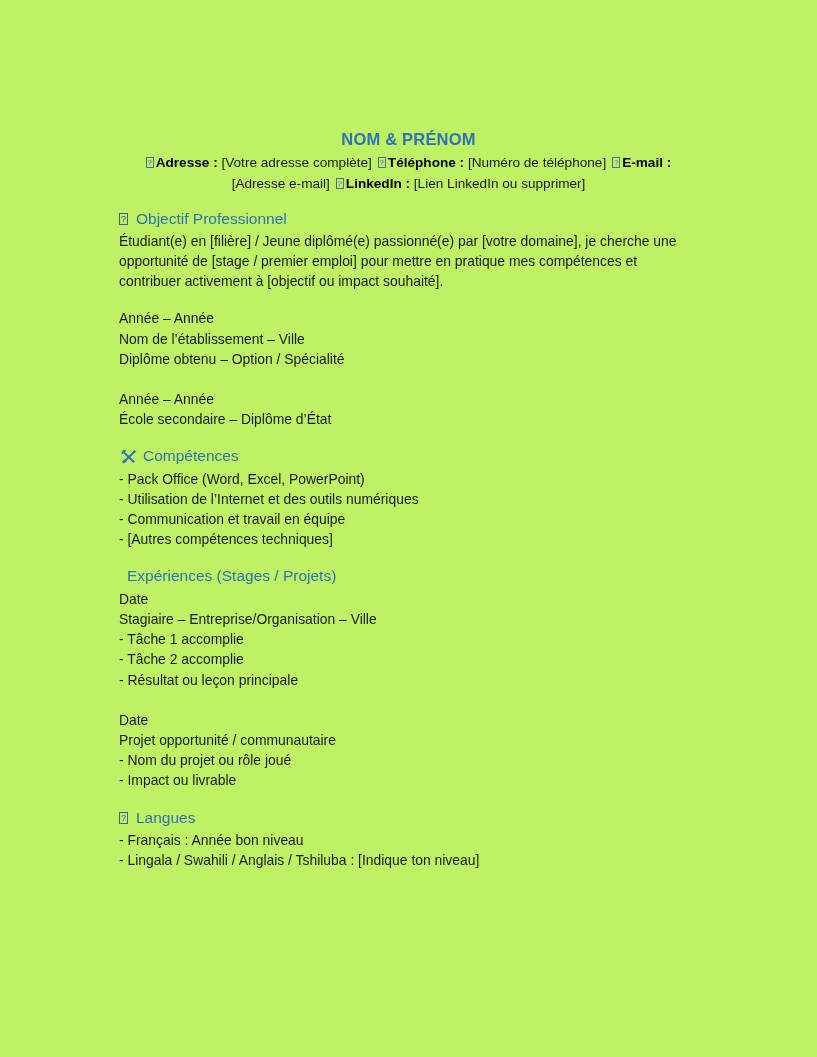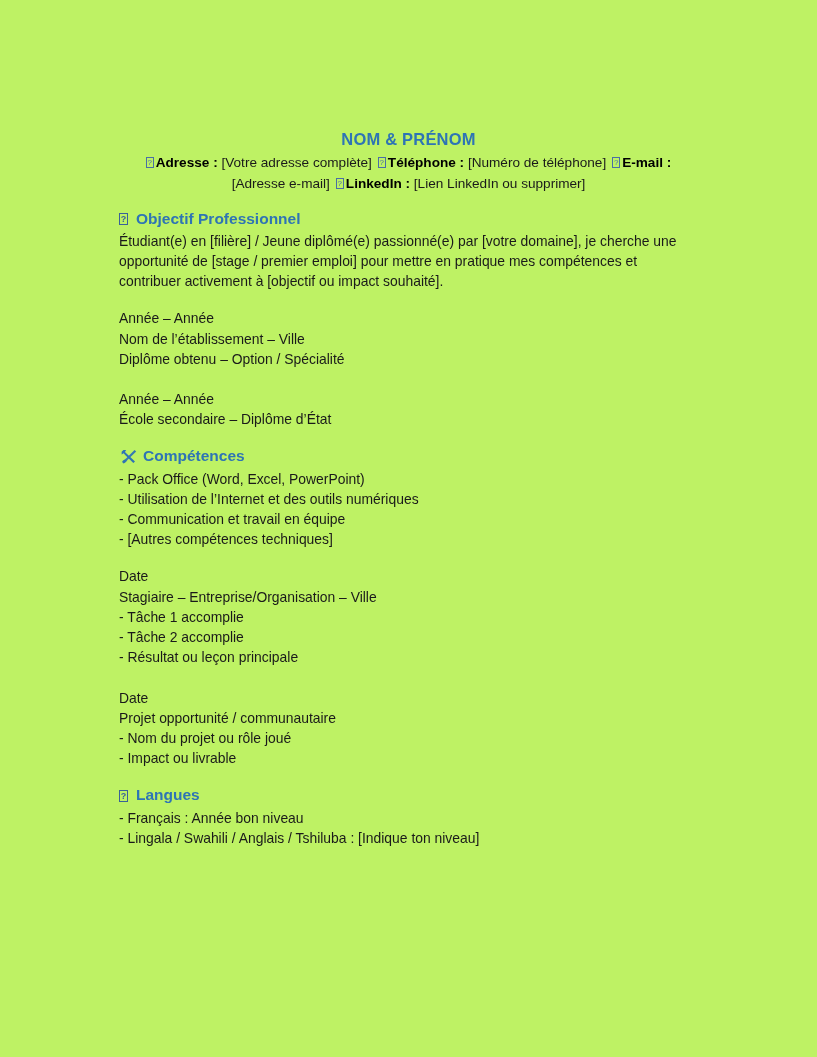--- a/index.html
+++ b/index.html
@@ -81,21 +81,21 @@
     vertical-align: 0px;
     margin-right: 4px;
     border-color: #3a6298;
   }
   .tofu-head::after { color: #3a6298; font-size: 9px; line-height: 12px; }
 
   
   .sec-h {
     color: #2E74B5;
     font-size: 15.5px;
-    font-weight: bold;
+    font-weight: normal;
     line-height: 1.3;
     margin: 0 0 2px 0;
     display: flex;
     align-items: center;
   }
   .sec-h .h-icon {
     display: inline-flex;
     align-items: center;
     justify-content: center;
     width: 19px;
@@ -185,20 +185,24 @@
       </div>
       <p class="line">- Pack Office (Word, Excel, PowerPoint)</p>
       <p class="line">- Utilisation de l’Internet et des outils numériques</p>
       <p class="line">- Communication et travail en équipe</p>
       <p class="line">- [Autres compétences techniques]</p>
     </div>
 
     <div class="after-sec"></div>
 
     <div class="sec-block">
+      <div class="sec-h">
+        <span class="h-icon blank-slot"></span>
+        <span class="h-text">Expériences (Stages / Projets)</span>
+      </div>
       <p class="line">Date</p>
       <p class="line">Stagiaire – Entreprise/Organisation – Ville</p>
       <p class="line">- Tâche 1 accomplie</p>
       <p class="line">- Tâche 2 accomplie</p>
       <p class="line">- Résultat ou leçon principale</p>
       <div class="gap-blank"></div>
       <p class="line">Date</p>
       <p class="line">Projet opportunité / communautaire</p>
       <p class="line">- Nom du projet ou rôle joué</p>
       <p class="line">- Impact ou livrable</p>

